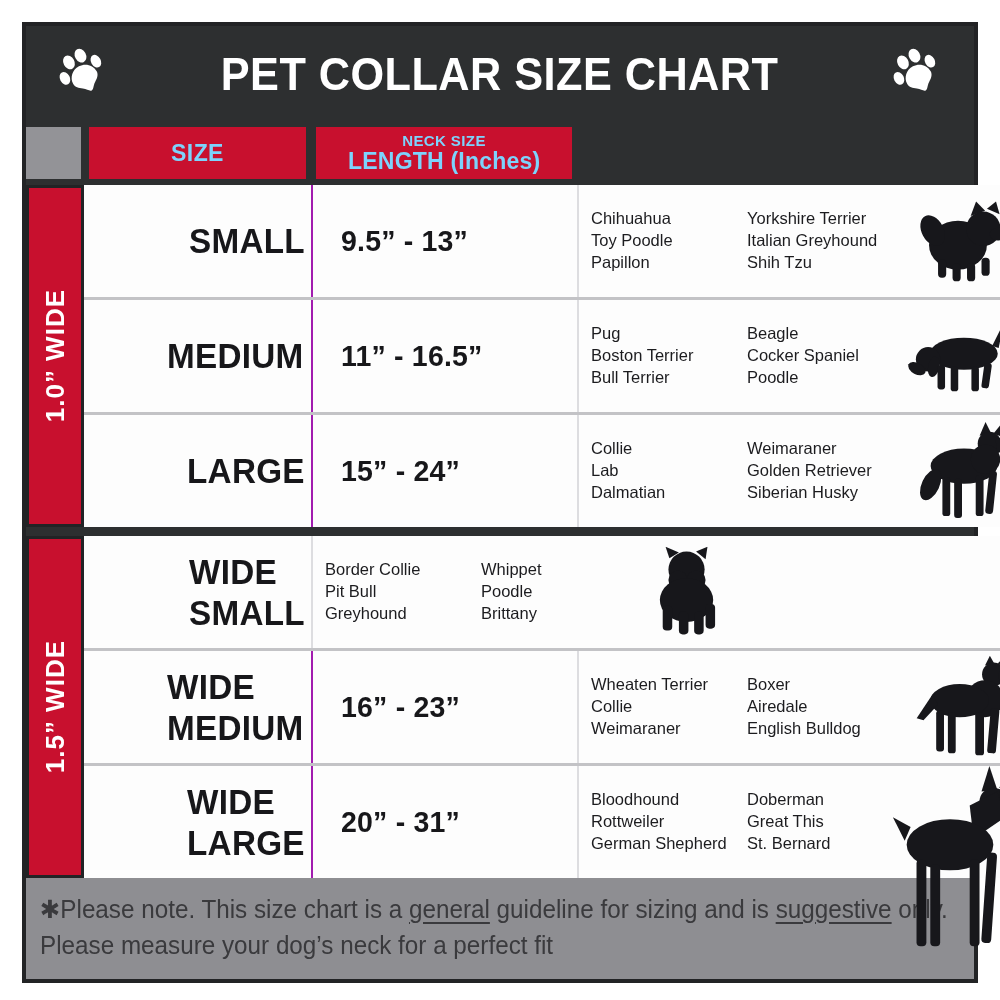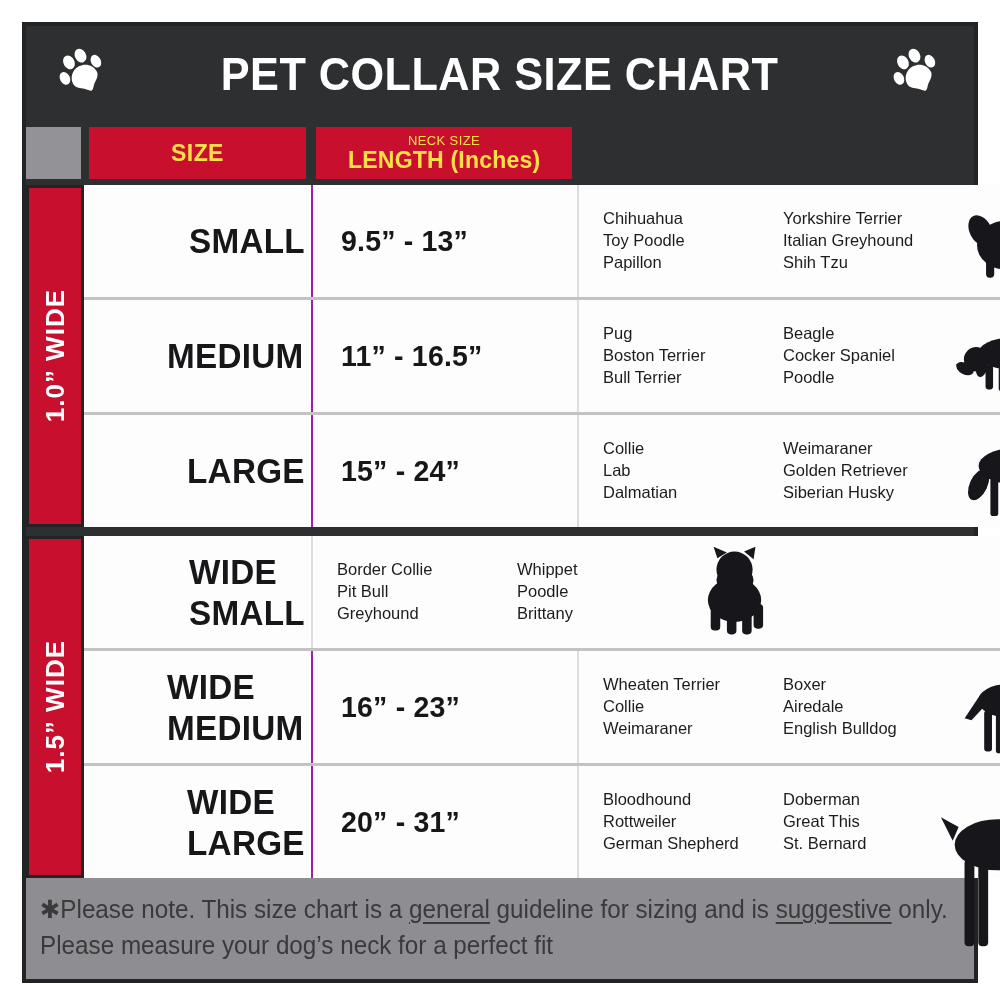--- a/index.html
+++ b/index.html
@@ -8,40 +8,40 @@
 
   
   .titlebar{height:96px;background:#2d2f30;display:flex;align-items:center;justify-content:space-between;padding:0 28px;}
   .titlebar .title{color:#ffffff;font-size:46px;font-weight:700;letter-spacing:.5px;transform:scaleX(.94);white-space:nowrap;}
   .paw{width:58px;height:58px;flex:none;}
   .paw svg{width:100%;height:100%;fill:#ffffff;}
 
   
   .colheads{display:grid;grid-template-columns:58px 227px 266px 1fr;background:#2d2f30;padding:5px 0 6px 0;}
   .corner{background:#939397;margin-right:3px;}
-  .hcell{background:#c8102e;margin:0 5px;display:flex;flex-direction:column;align-items:center;justify-content:center;height:52px;color:#fde047;text-align:center;}
+  .hcell{background:#c8102e;margin:0 5px;display:flex;flex-direction:column;align-items:center;justify-content:center;height:52px;color:#7dd3fc;text-align:center;}
   .hcell .big{font-size:24px;font-weight:700;letter-spacing:.4px;transform:scaleX(.96);}
-  .hcell .tiny{font-size:13px;font-weight:400;letter-spacing:.4px;line-height:1.05;}
+  .hcell .tiny{font-size:15px;font-weight:700;letter-spacing:.4px;line-height:1.05;}
   .hcell .mid{font-size:24px;font-weight:700;letter-spacing:.2px;line-height:1.05;transform:scaleX(.96);}
 
   
   .section{display:flex;background:#2d2f30;}
   .sidecol{width:58px;flex:none;box-sizing:border-box;padding:3px 3px;background:#222325;display:flex;}
   .sidebar-red{flex:1;background:#c8102e;display:flex;align-items:center;justify-content:center;}
   .sidelabel{writing-mode:vertical-rl;transform:rotate(180deg);color:#ffffff;font-size:26px;font-weight:700;letter-spacing:1px;white-space:nowrap;}
   .rows{flex:1;display:flex;flex-direction:column;background:#fdfdfd;}
   .row{display:grid;grid-template-columns:227px 266px 1fr;height:112px;background:#fdfdfd;}
   .row + .row{border-top:3px solid #c3c3c6;}
   .cell{display:flex;align-items:center;box-sizing:border-box;}
   .cell-size{padding-left:32px;justify-content:flex-end;}
   .size-label{font-size:35px;font-weight:700;color:#17171a;line-height:1.18;letter-spacing:.3px;transform:scaleX(.95);transform-origin:left center;}
   .cell-range{padding-left:28px;border-left:2px solid #a21caf;}
   .range-label{font-size:30px;font-weight:700;color:#17171a;letter-spacing:.2px;transform:scaleX(.95);transform-origin:left center;white-space:nowrap;}
   .cell-breeds{border-left:2px solid #dddde0;padding-left:8px;display:flex;align-items:center;}
-  ul.breeds{list-style:none;margin:16px;padding:0;width:148px;flex:none;}
+  ul.breeds{list-style:none;margin:4px;padding:0;width:148px;flex:none;}
   ul.breeds.second{width:152px;}
   ul.breeds li{font-size:16.5px;line-height:1.32;color:#1c1c1f;white-space:nowrap;}
   .dogwrap{flex:1;display:flex;align-items:center;justify-content:center;position:relative;height:100%;}
   .dogwrap svg{fill:#17171b;}
   .dog-doberman{position:absolute;bottom:-80px;right:-4px;z-index:4;}
   .section-divider{height:9px;background:#2d2f30;}
 
   
   .footnote{background:#8e8e92;padding:14px 16px 16px 14px;}
   .footnote .line{font-size:25px;color:#3a3a3d;line-height:1.42;transform:scaleX(.97);transform-origin:left center;white-space:nowrap;}

